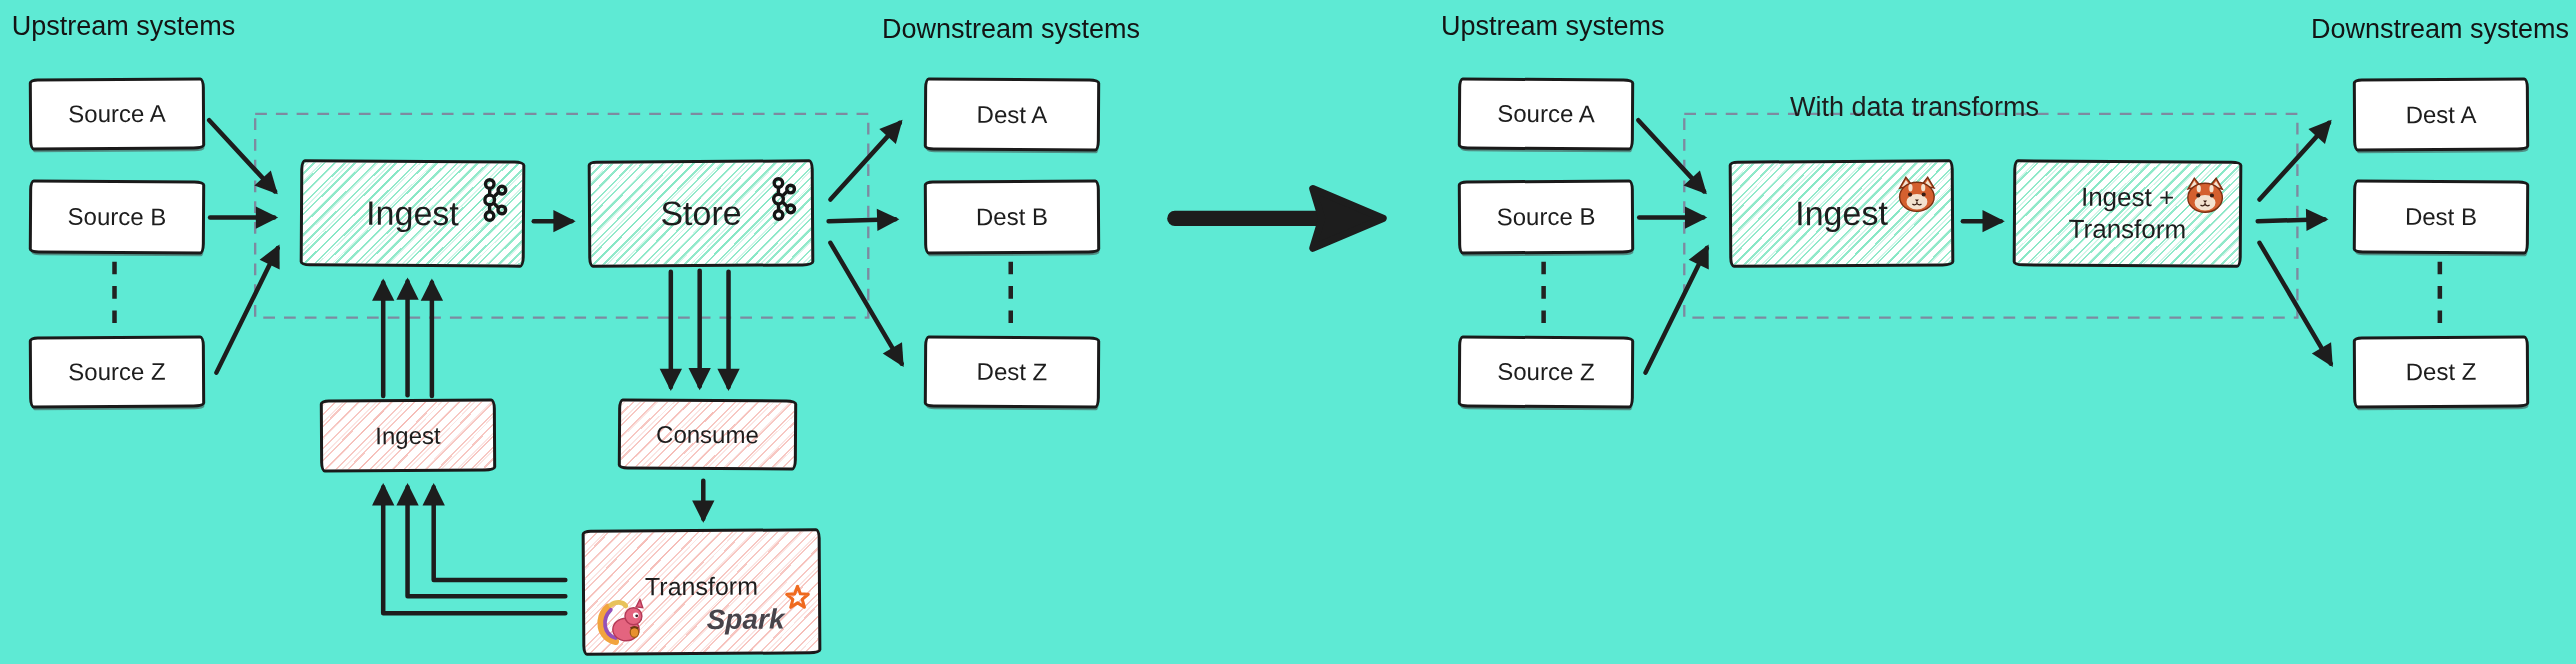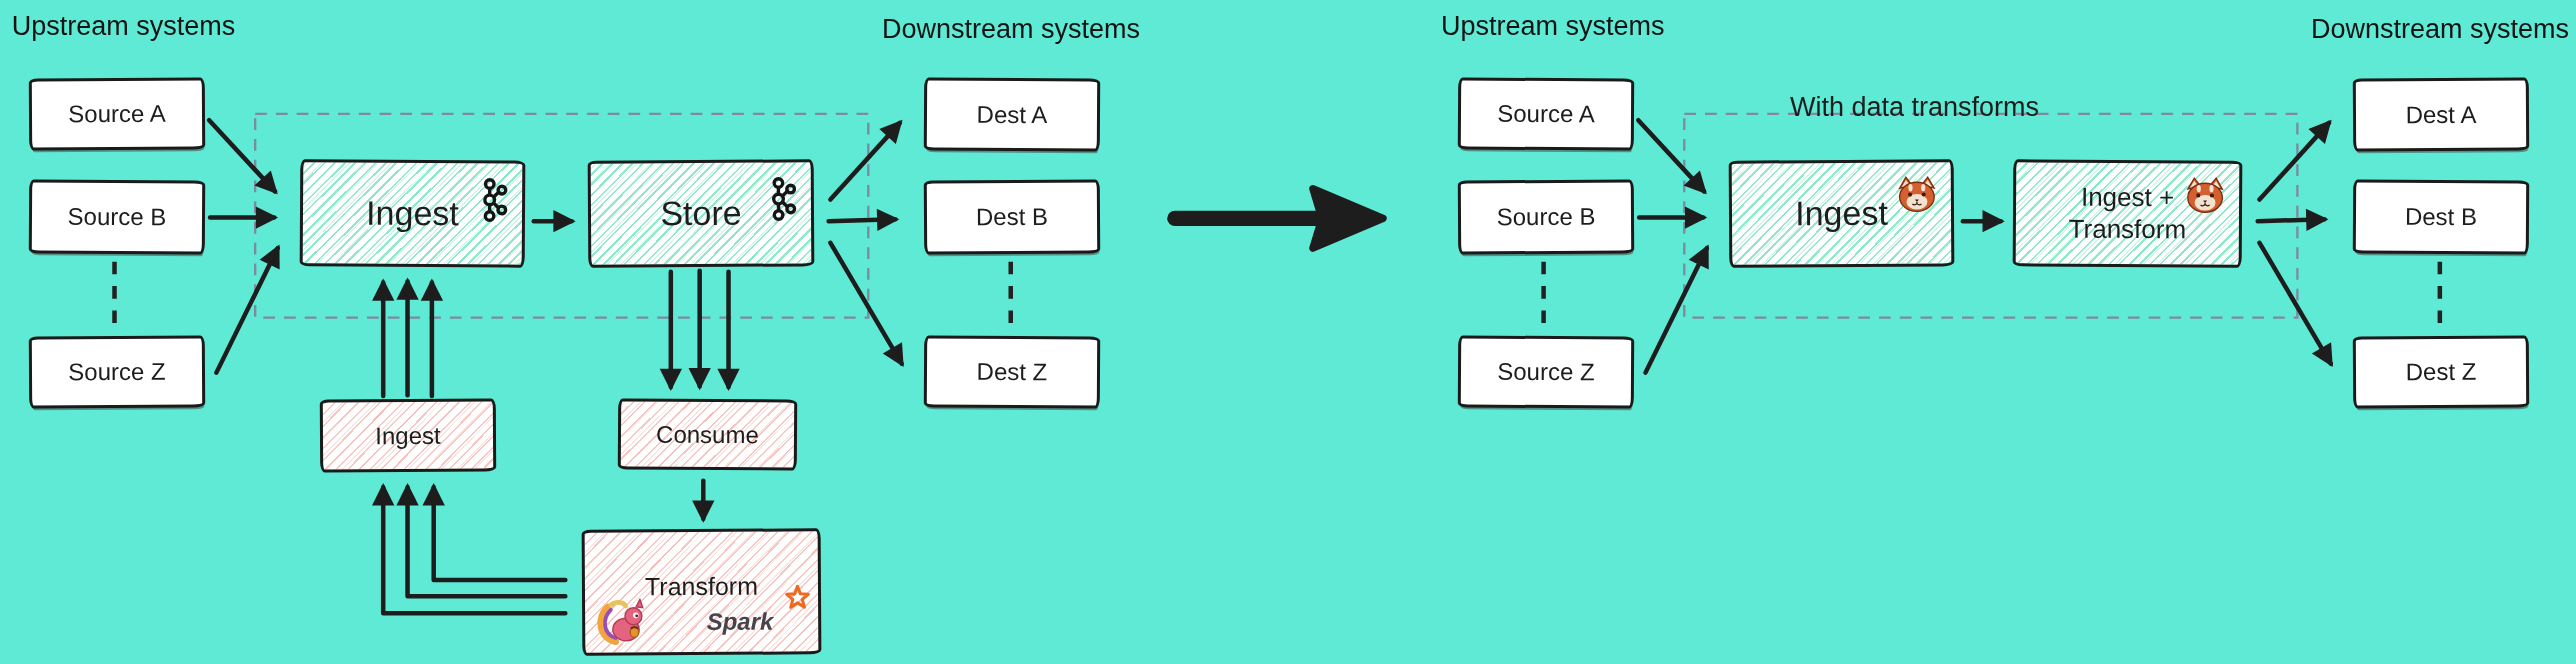--- a/index.html
+++ b/index.html
@@ -18,21 +18,21 @@
         repeating-linear-gradient(135deg, rgba(110,226,185,0.30) 2.7px, rgba(110,226,185,0.30) 4px, transparent 4px, transparent 12.6px);}
   .pink{background-image:
         repeating-linear-gradient(135deg, rgba(242,163,155,0.60) 0px, rgba(242,163,155,0.60) 1.5px, transparent 1.5px, transparent 8px),
         repeating-linear-gradient(135deg, rgba(242,163,155,0.28) 1.8px, rgba(242,163,155,0.28) 3.1px, transparent 3.1px, transparent 13.5px);}
   .bigtext{font-size:34px;}
   .two-line{font-size:26px;line-height:1.2;text-align:center;}
   .corner-icon{position:absolute;top:12.6px;right:14.4px;}
   .tf-label{position:absolute;top:40px;left:0;width:100%;text-align:center;font-size:25px;}
   .flink{position:absolute;left:9px;bottom:7.2px;}
   .spark{position:absolute;right:12.6px;bottom:16px;width:99px;height:47px;}
-  .spark-text{position:absolute;left:0;bottom:0;font-size:24px;font-weight:bold;font-style:italic;
+  .spark-text{position:absolute;left:0;bottom:0;font-size:28px;font-weight:bold;font-style:italic;
               color:#47434a;letter-spacing:0px;}
   .spark-star{position:absolute;right:-5.4px;top:-3.6px;}
 </style>
 </head>
 <body>
 
 <div id="canvas">
 
   <svg id="wires" width="2576" height="665" viewBox="0 0 2857 737">
     <defs>

